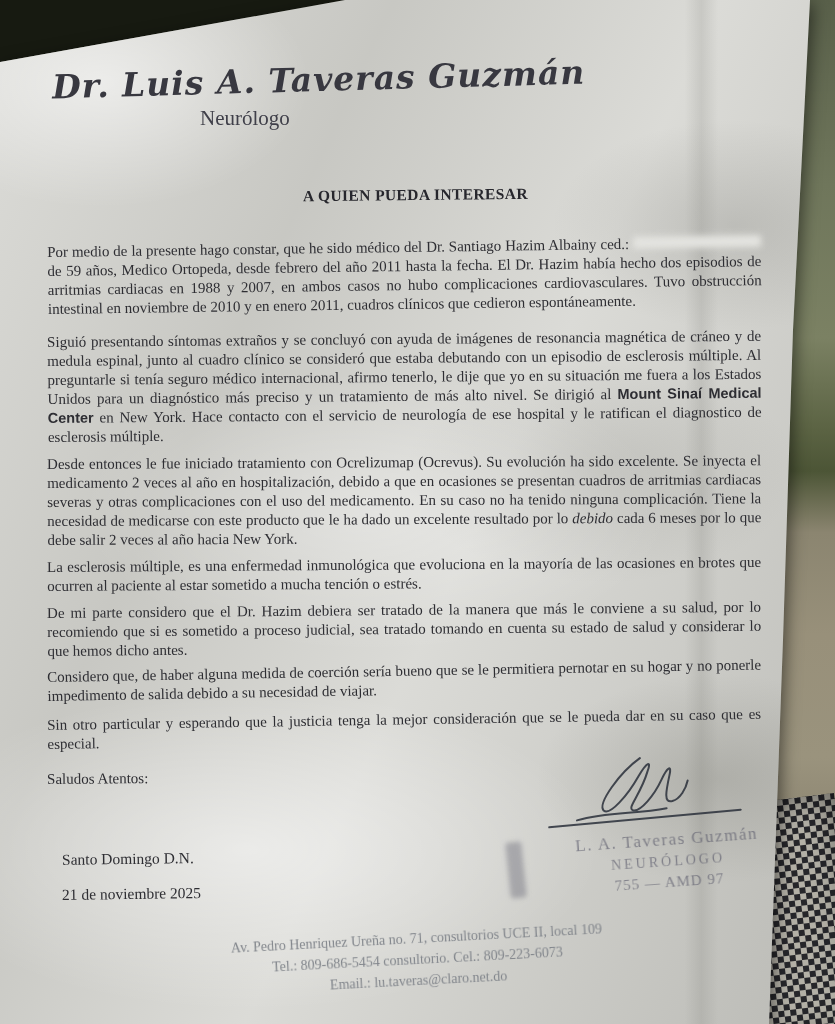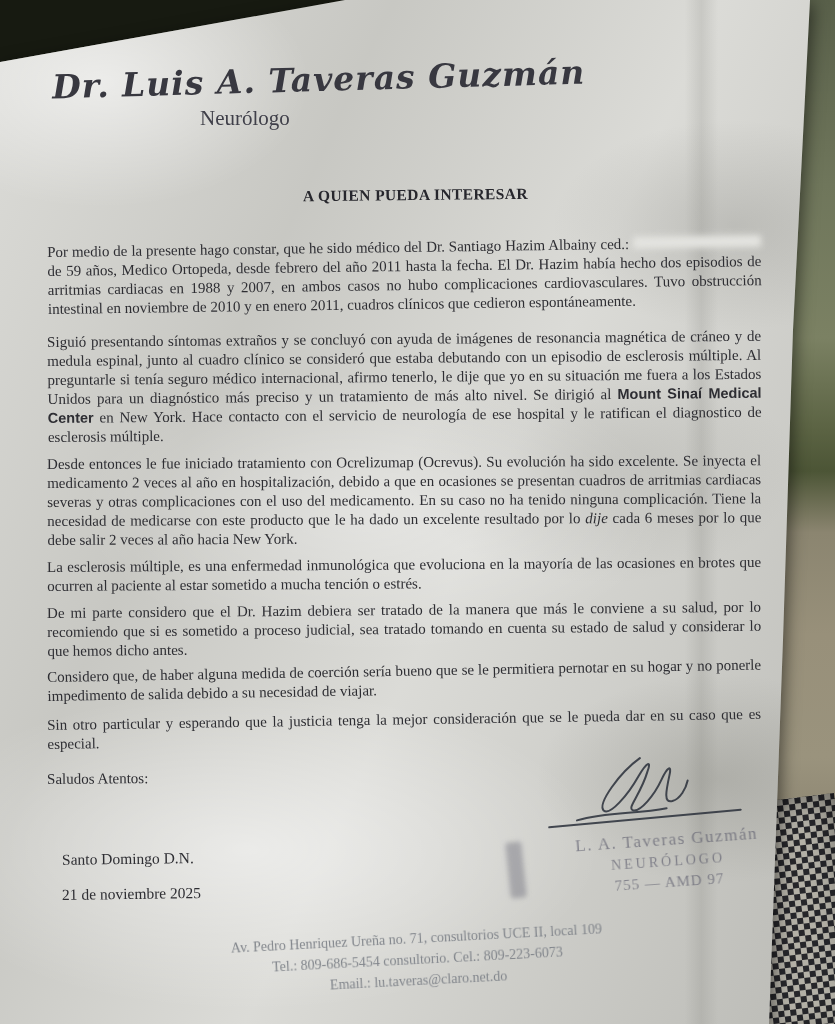--- a/index.html
+++ b/index.html
@@ -111,21 +111,21 @@
 
       <p class="para p1"><span>Por medio de la presente hago constar, que he sido médico del Dr. Santiago Hazim Albainy ced.:</span>
         <span class="redaction"></span>
         <span>de 59 años, Medico Ortopeda, desde febrero del año 2011 hasta la fecha. El Dr. Hazim había hecho dos episodios de arritmias cardiacas en 1988 y 2007, en ambos casos no hubo complicaciones cardiovasculares. Tuvo obstrucción intestinal en noviembre de 2010 y en enero 2011, cuadros clínicos que cedieron espontáneamente.</span></p>
 
       <p class="para p2"><span>Siguió presentando síntomas extraños y se concluyó con ayuda de imágenes de resonancia magnética de cráneo y de medula espinal, junto al cuadro clínico se consideró que estaba debutando con un episodio de esclerosis múltiple. Al preguntarle si tenía seguro médico internacional, afirmo tenerlo, le dije que yo en su situación me fuera a los Estados Unidos para un diagnóstico más preciso y un tratamiento de más alto nivel. Se dirigió al</span>
         <span class="bold-sans">Mount Sinaí Medical Center</span>
         <span>en New York. Hace contacto con el servicio de neurología de ese hospital y le ratifican el diagnostico de esclerosis múltiple.</span></p>
 
       <p class="para p3"><span>Desde entonces le fue iniciado tratamiento con Ocrelizumap (Ocrevus). Su evolución ha sido excelente. Se inyecta el medicamento 2 veces al año en hospitalización, debido a que en ocasiones se presentan cuadros de arritmias cardiacas severas y otras complicaciones con el uso del medicamento. En su caso no ha tenido ninguna complicación. Tiene la necesidad de medicarse con este producto que le ha dado un excelente resultado por lo</span>
-        <span class="ital">dije</span>
+        <span class="ital">debido</span>
         <span>cada 6 meses por lo que debe salir 2 veces al año hacia New York.</span></p>
 
       <p class="para p4">La esclerosis múltiple, es una enfermedad inmunológica que evoluciona en la mayoría de las ocasiones en brotes que ocurren al paciente al estar sometido a mucha tención o estrés.</p>
 
       <p class="para p5">De mi parte considero que el Dr. Hazim debiera ser tratado de la manera que más le conviene a su salud, por lo recomiendo que si es sometido a proceso judicial, sea tratado tomando en cuenta su estado de salud y considerar lo que hemos dicho antes.</p>
 
       <p class="para p6">Considero que, de haber alguna medida de coerción sería bueno que se le permitiera pernotar en su hogar y no ponerle impedimento de salida debido a su necesidad de viajar.</p>
 
       <p class="para p7">Sin otro particular y esperando que la justicia tenga la mejor consideración que se le pueda dar en su caso que es especial.</p>
 

